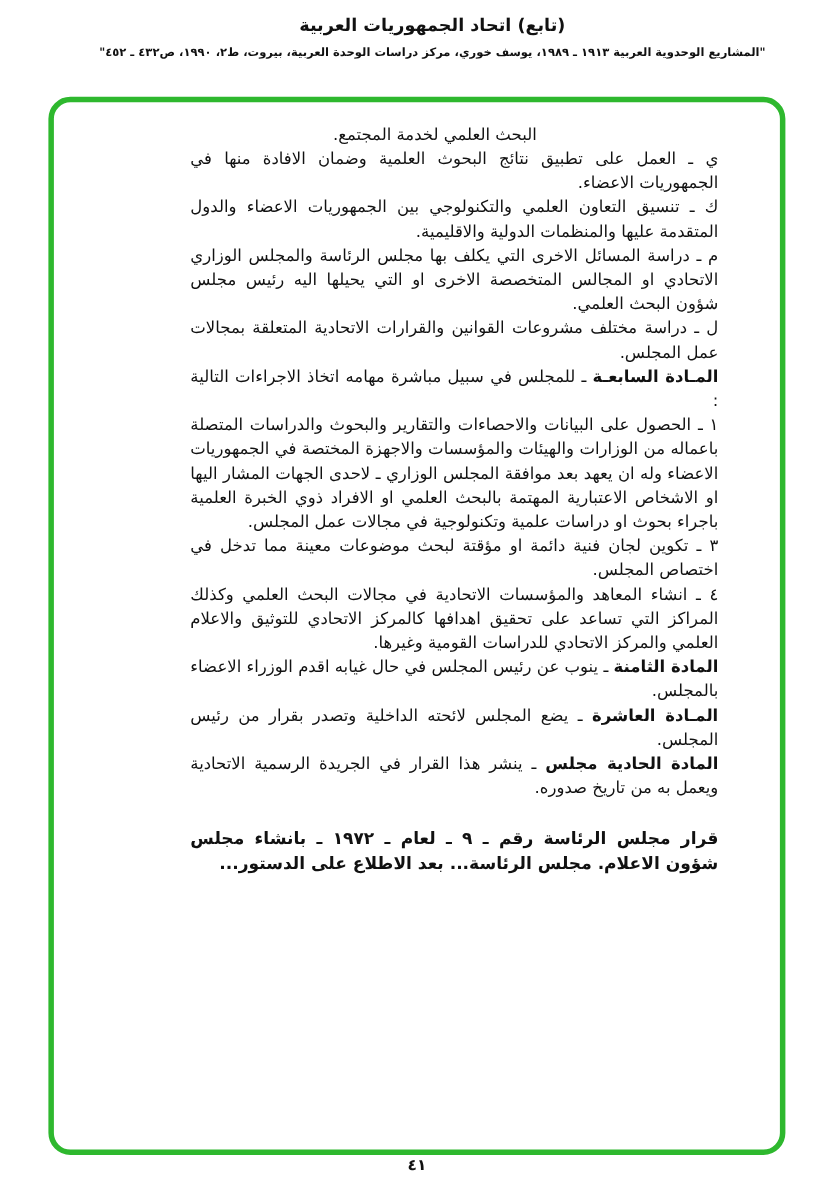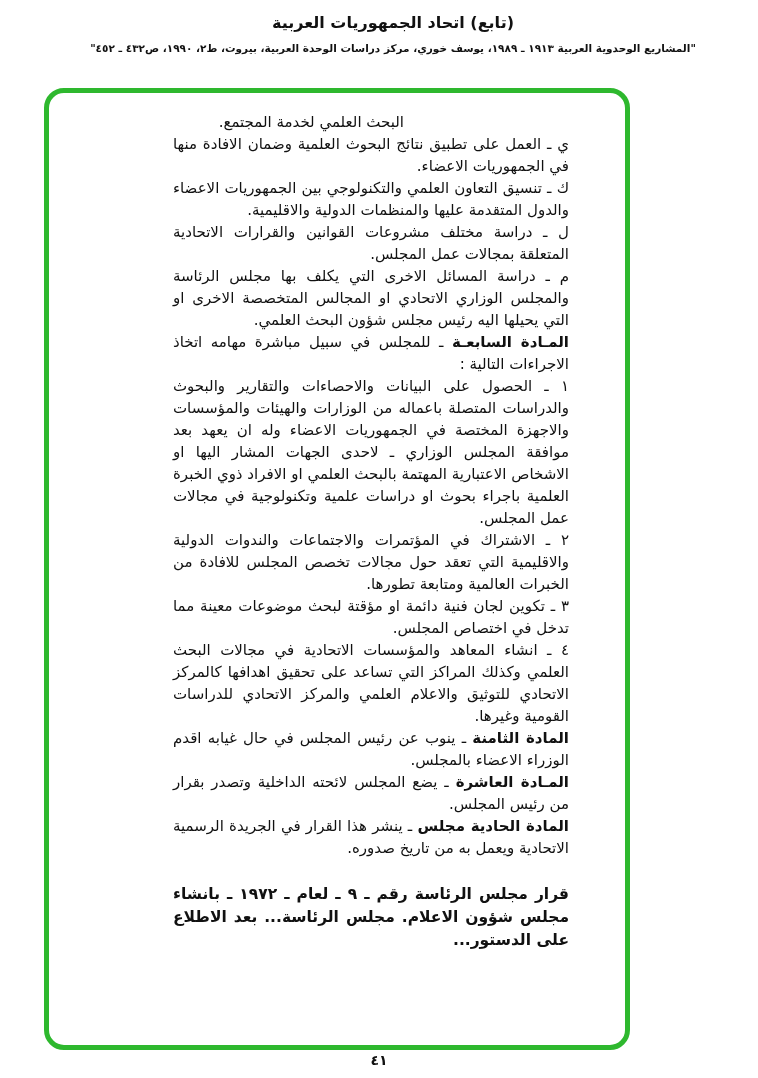--- a/index.html
+++ b/index.html
@@ -28,21 +28,21 @@
   .doc-source {
     margin-top: 10px;
     font-size: 10.5px;
     font-weight: bold;
     letter-spacing: 0.2px;
   }
   .green-box {
     position: absolute;
     left: 44px;
     top: 88px;
-    width: 586px;
+    width: 670px;
     height: 962px;
     box-sizing: border-box;
     border: 5px solid var(--accent, #2eb82e);
     border-radius: 20px;
     background: #ffffff;
   }
   .text-col {
     direction: rtl;
     text-align: justify;
     padding: 18px 56px 0 124px;
@@ -86,29 +86,28 @@
 
 <div class="green-box">
   <div class="text-col">
 
     <p class="para indent-deep"><span>البحث العلمي لخدمة المجتمع.</span></p>
 
     <p class="para"><span>ي ـ العمل على تطبيق نتائج البحوث العلمية وضمان الافادة منها في الجمهوريات الاعضاء.</span></p>
 
     <p class="para"><span>ك ـ تنسيق التعاون العلمي والتكنولوجي بين الجمهوريات الاعضاء والدول المتقدمة عليها والمنظمات الدولية والاقليمية.</span></p>
 
+    <p class="para"><span>م ـ دراسة المسائل الاخرى التي يكلف بها مجلس الرئاسة والمجلس الوزاري الاتحادي او المجالس المتخصصة الاخرى او التي يحيلها اليه رئيس مجلس شؤون البحث العلمي.</span></p>
+
     <p class="para"><span>ل ـ دراسة مختلف مشروعات القوانين والقرارات الاتحادية المتعلقة بمجالات عمل المجلس.</span></p>
-
-    <p class="para"><span>م ـ دراسة المسائل الاخرى التي يكلف بها مجلس الرئاسة والمجلس الوزاري الاتحادي او المجالس المتخصصة الاخرى او التي يحيلها اليه رئيس مجلس شؤون البحث العلمي.</span></p>
 
     <p class="para"><span class="lead">المـادة السابعـة</span><span> ـ للمجلس في سبيل مباشرة مهامه اتخاذ الاجراءات التالية :</span></p>
 
     <p class="para"><span>١ ـ الحصول على البيانات والاحصاءات والتقارير والبحوث والدراسات المتصلة باعماله من الوزارات والهيئات والمؤسسات والاجهزة المختصة في الجمهوريات الاعضاء وله ان يعهد بعد موافقة المجلس الوزاري ـ لاحدى الجهات المشار اليها او الاشخاص الاعتبارية المهتمة بالبحث العلمي او الافراد ذوي الخبرة العلمية باجراء بحوث او دراسات علمية وتكنولوجية في مجالات عمل المجلس.</span></p>
 
-    <p class="para"><span>٢ ـ الاشتراك في المؤتمرات والاجتماعات والندوات الدولية والاقليمية التي تعقد حول مجالات تخصص المجلس للافادة من الخبرات العالمية ومتابعة تطورها.</span></p>
 
     <p class="para"><span>٣ ـ تكوين لجان فنية دائمة او مؤقتة لبحث موضوعات معينة مما تدخل في اختصاص المجلس.</span></p>
 
     <p class="para"><span>٤ ـ انشاء المعاهد والمؤسسات الاتحادية في مجالات البحث العلمي وكذلك المراكز التي تساعد على تحقيق اهدافها كالمركز الاتحادي للتوثيق والاعلام العلمي والمركز الاتحادي للدراسات القومية وغيرها.</span></p>
 
     <p class="para"><span class="lead">المادة الثامنة</span><span> ـ ينوب عن رئيس المجلس في حال غيابه اقدم الوزراء الاعضاء بالمجلس.</span></p>
 
 
     <p class="para"><span class="lead">المـادة العاشرة</span><span> ـ يضع المجلس لائحته الداخلية وتصدر بقرار من رئيس المجلس.</span></p>
 

